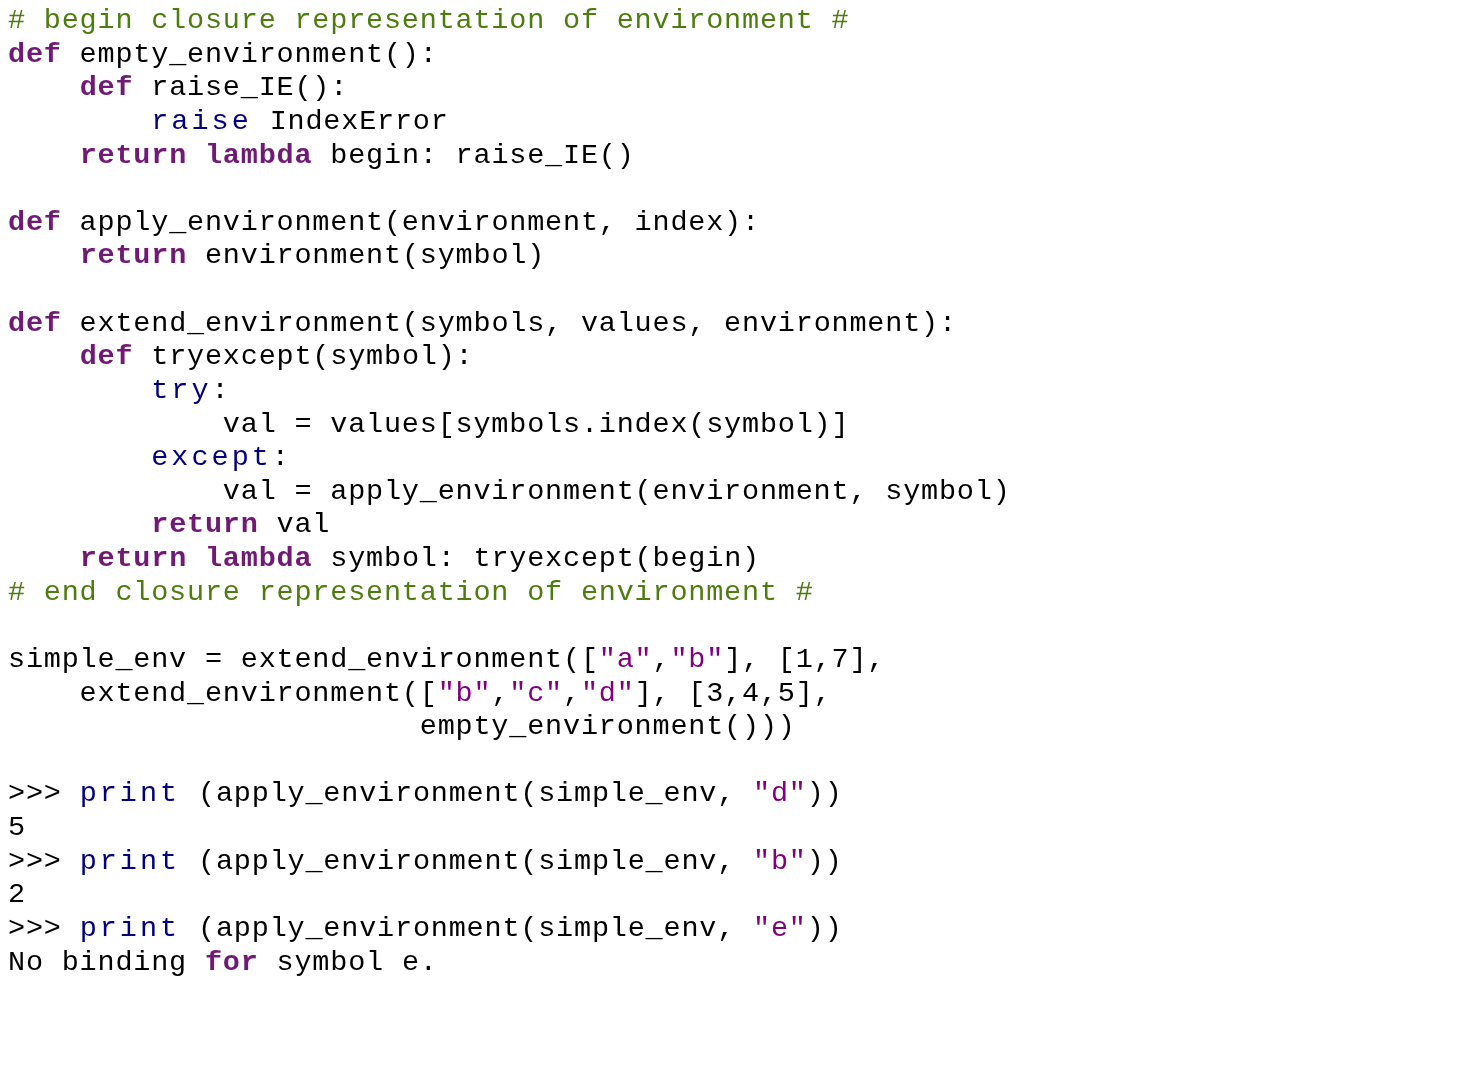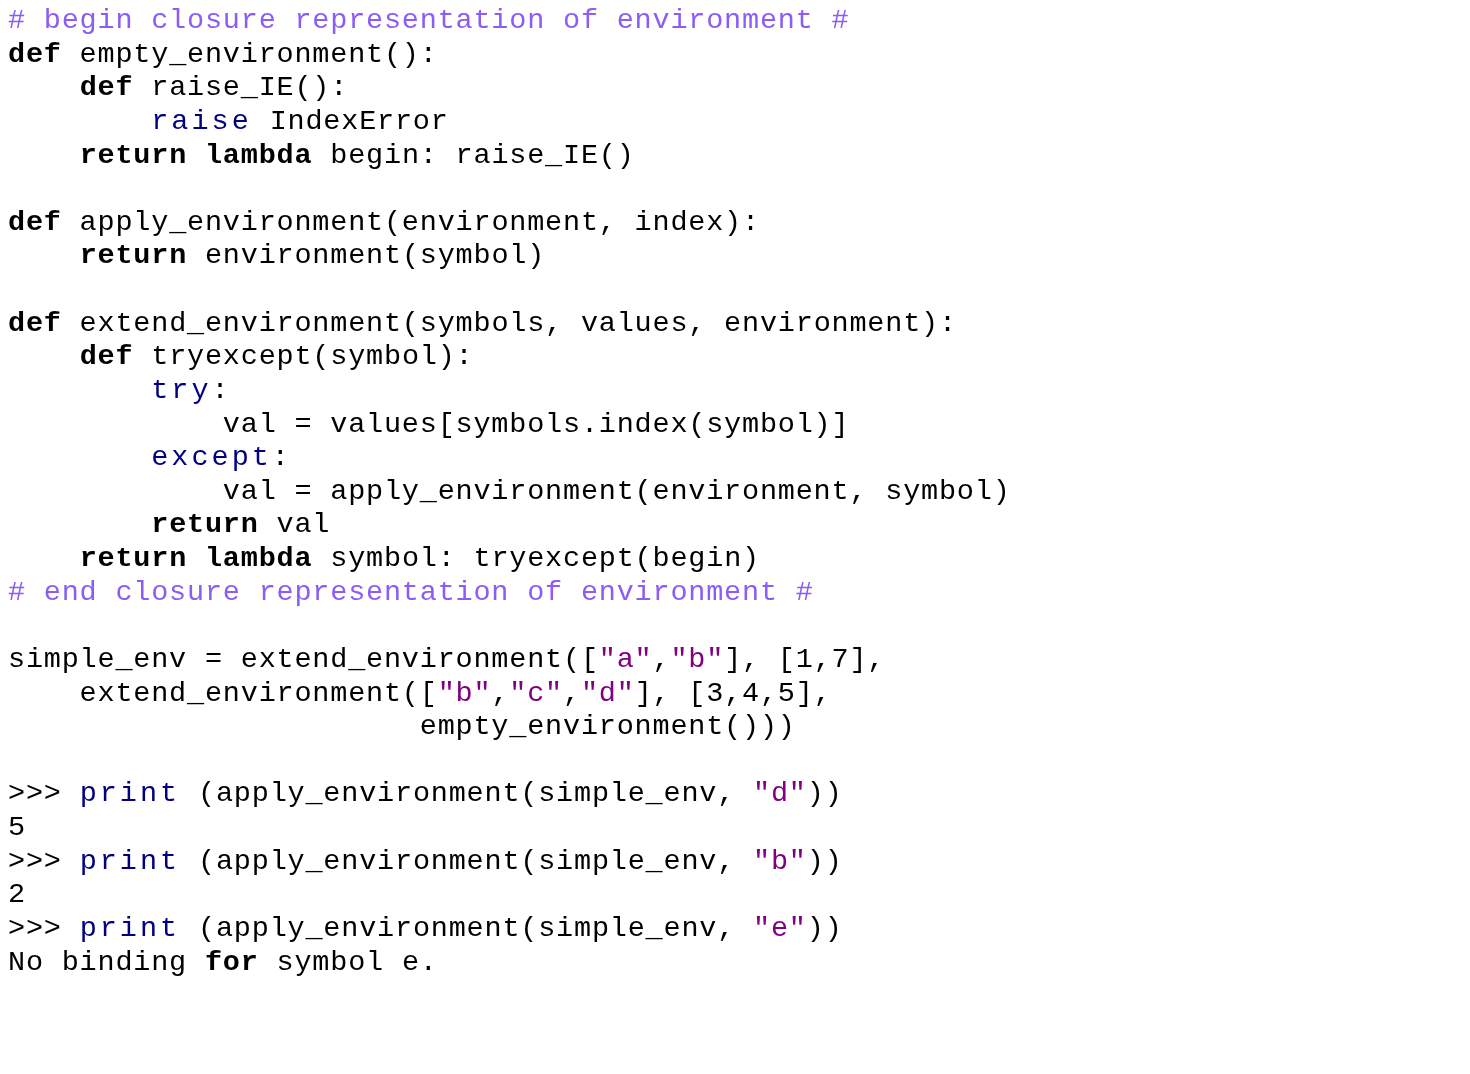--- a/index.html
+++ b/index.html
@@ -13,22 +13,22 @@
   pre.code {
     margin: 0;
     padding: 4px 8px;
     font-family: "Courier New", Courier, monospace;
     font-size: 28.5px;
     line-height: 1.18;
     letter-spacing: 0.8px;
     white-space: pre;
     color: #000000;
   }
-  .c  { color: #8b5cf6; }          
-  .k  { color: #000000; font-weight: bold; }  
+  .c  { color: #4d7c0f; }          
+  .k  { color: #701a75; font-weight: bold; }  
   .kb { color: #000080; font-weight: normal; letter-spacing: 3px; } 
   .s  { color: #800080; }          
 </style>
 </head>
 <body>
 
 <pre class="code"><span class="c"># begin closure representation of environment #</span>
 <span class="k">def</span><span> empty_environment():</span>
     <span class="k">def</span><span> raise_IE():</span>
         <span class="kb">raise</span><span> IndexError</span>

